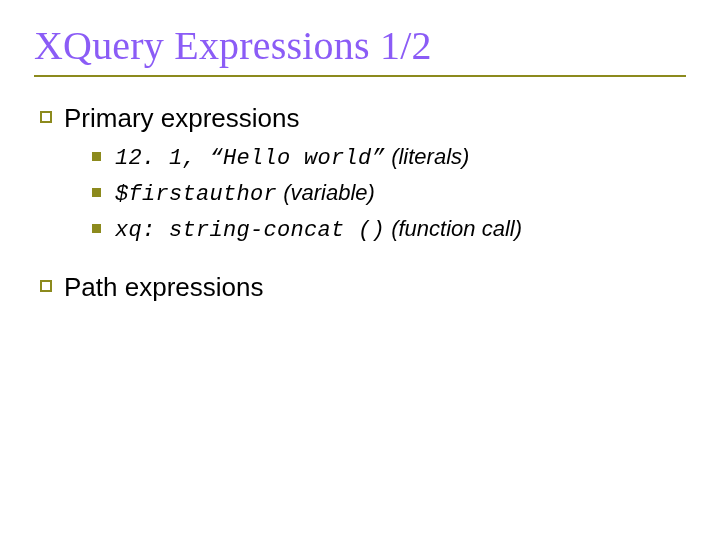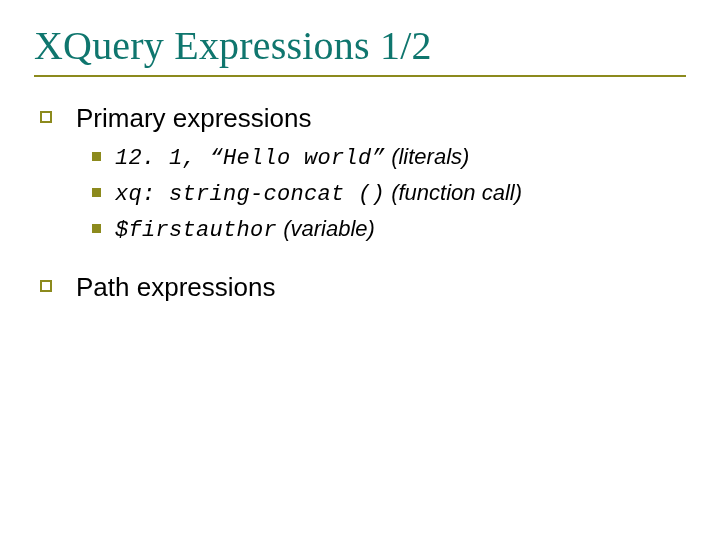--- a/index.html
+++ b/index.html
@@ -15,34 +15,34 @@
   .slide {
     box-sizing: border-box;
     width: 720px;
     height: 540px;
     padding: 22px 34px 20px 34px;
   }
   .title {
     font-family: "Times New Roman", Times, serif;
     font-size: 40px;
     font-weight: 400;
-    color: #0f766e;
+    color: #8b5cf6;
     margin: 0 0 4px 0;
     letter-spacing: 0.2px;
   }
   .rule {
     height: 0;
     border: none;
     border-top: 2px solid #8c8a1d;
     margin: 6px 0 26px 0;
   }
   .section {
     display: flex;
     align-items: flex-start;
-    gap: 24px;
+    gap: 12px;
     margin: 0 0 6px 6px;
   }
   .section .bullet-outline {
     width: 12px;
     height: 12px;
     border: 2px solid #8c8a1d;
     box-sizing: border-box;
     margin-top: 8px;
     flex: 0 0 auto;
   }
@@ -93,25 +93,25 @@
     <span class="bullet-outline"></span>
     <span class="section-label sans">Primary expressions</span>
   </div>
   <ul class="items">
     <li>
       <span class="sqbullet"></span>
       <span class="line"><span class="mono">12. 1, “Hello world”</span><span class="sans"> (literals)</span></span>
     </li>
     <li>
       <span class="sqbullet"></span>
-      <span class="line"><span class="mono">xq: string-concat ()</span><span class="sans"> (function call)</span></span>
+      <span class="line"><span class="mono">$firstauthor</span><span class="sans"> (variable)</span></span>
     </li>
     <li>
       <span class="sqbullet"></span>
-      <span class="line"><span class="mono">$firstauthor</span><span class="sans"> (variable)</span></span>
+      <span class="line"><span class="mono">xq: string-concat ()</span><span class="sans"> (function call)</span></span>
     </li>
   </ul>
 
   <div class="section">
     <span class="bullet-outline"></span>
     <span class="section-label sans">Path expressions</span>
   </div>
 
 </div>
 

